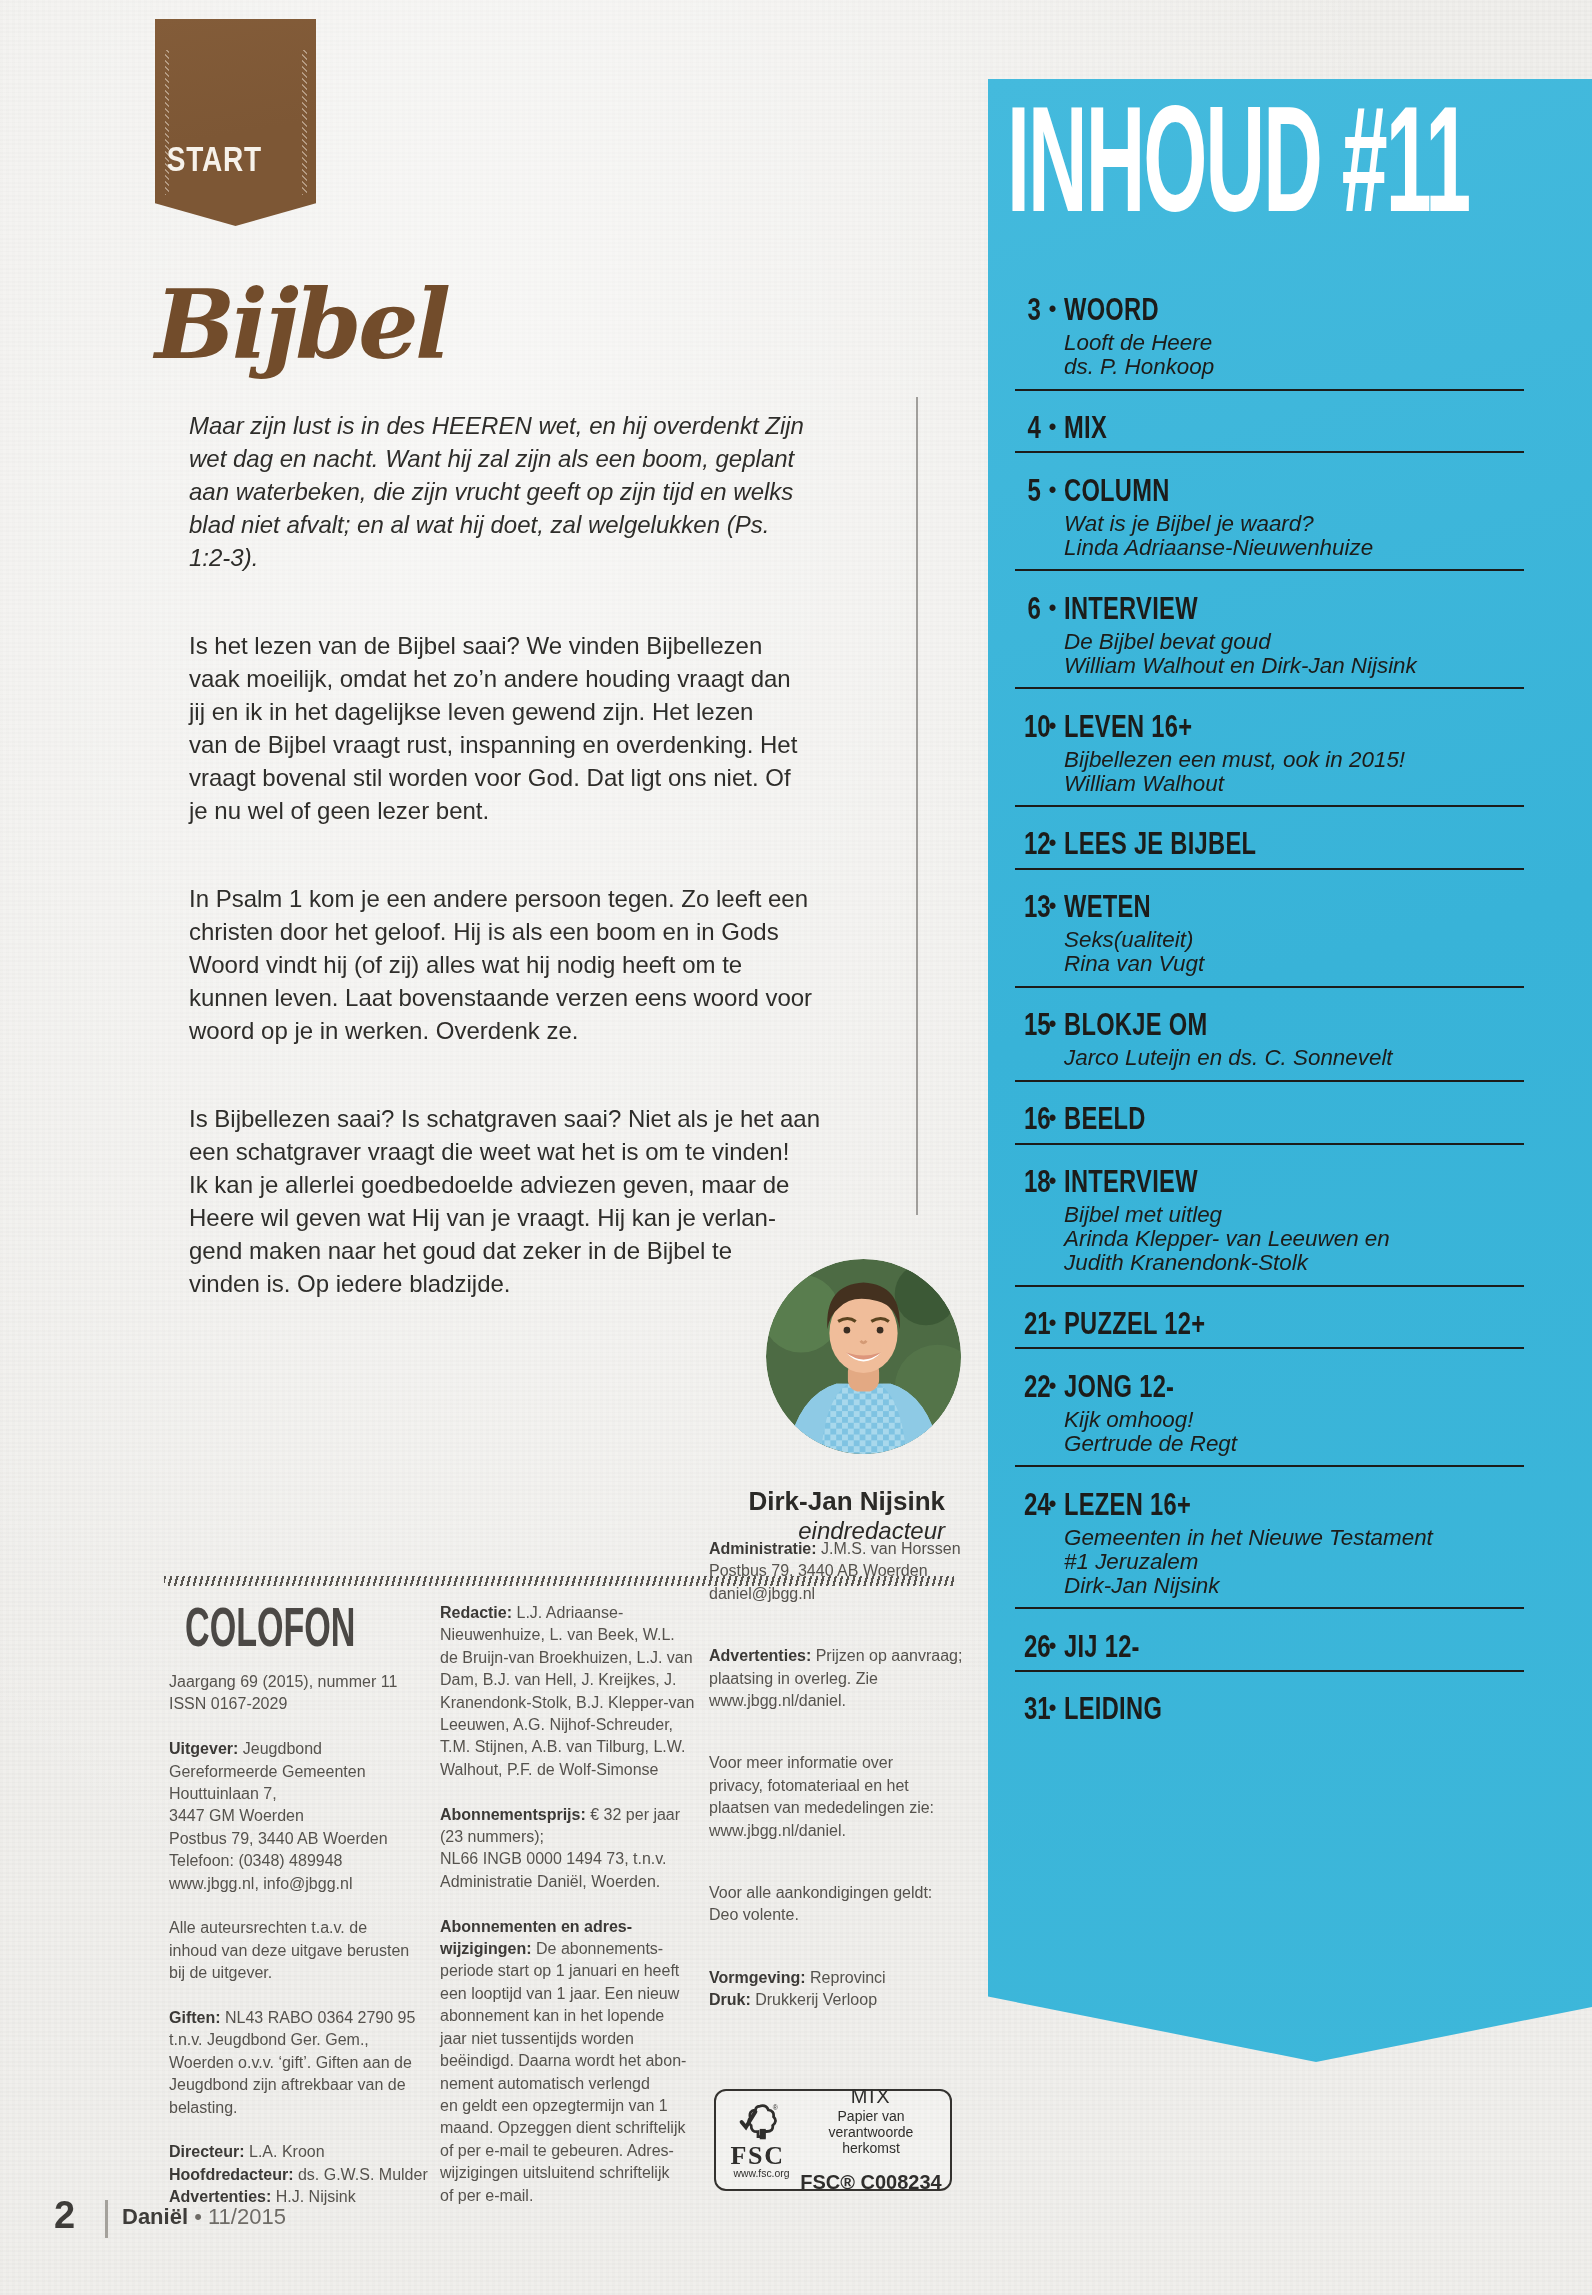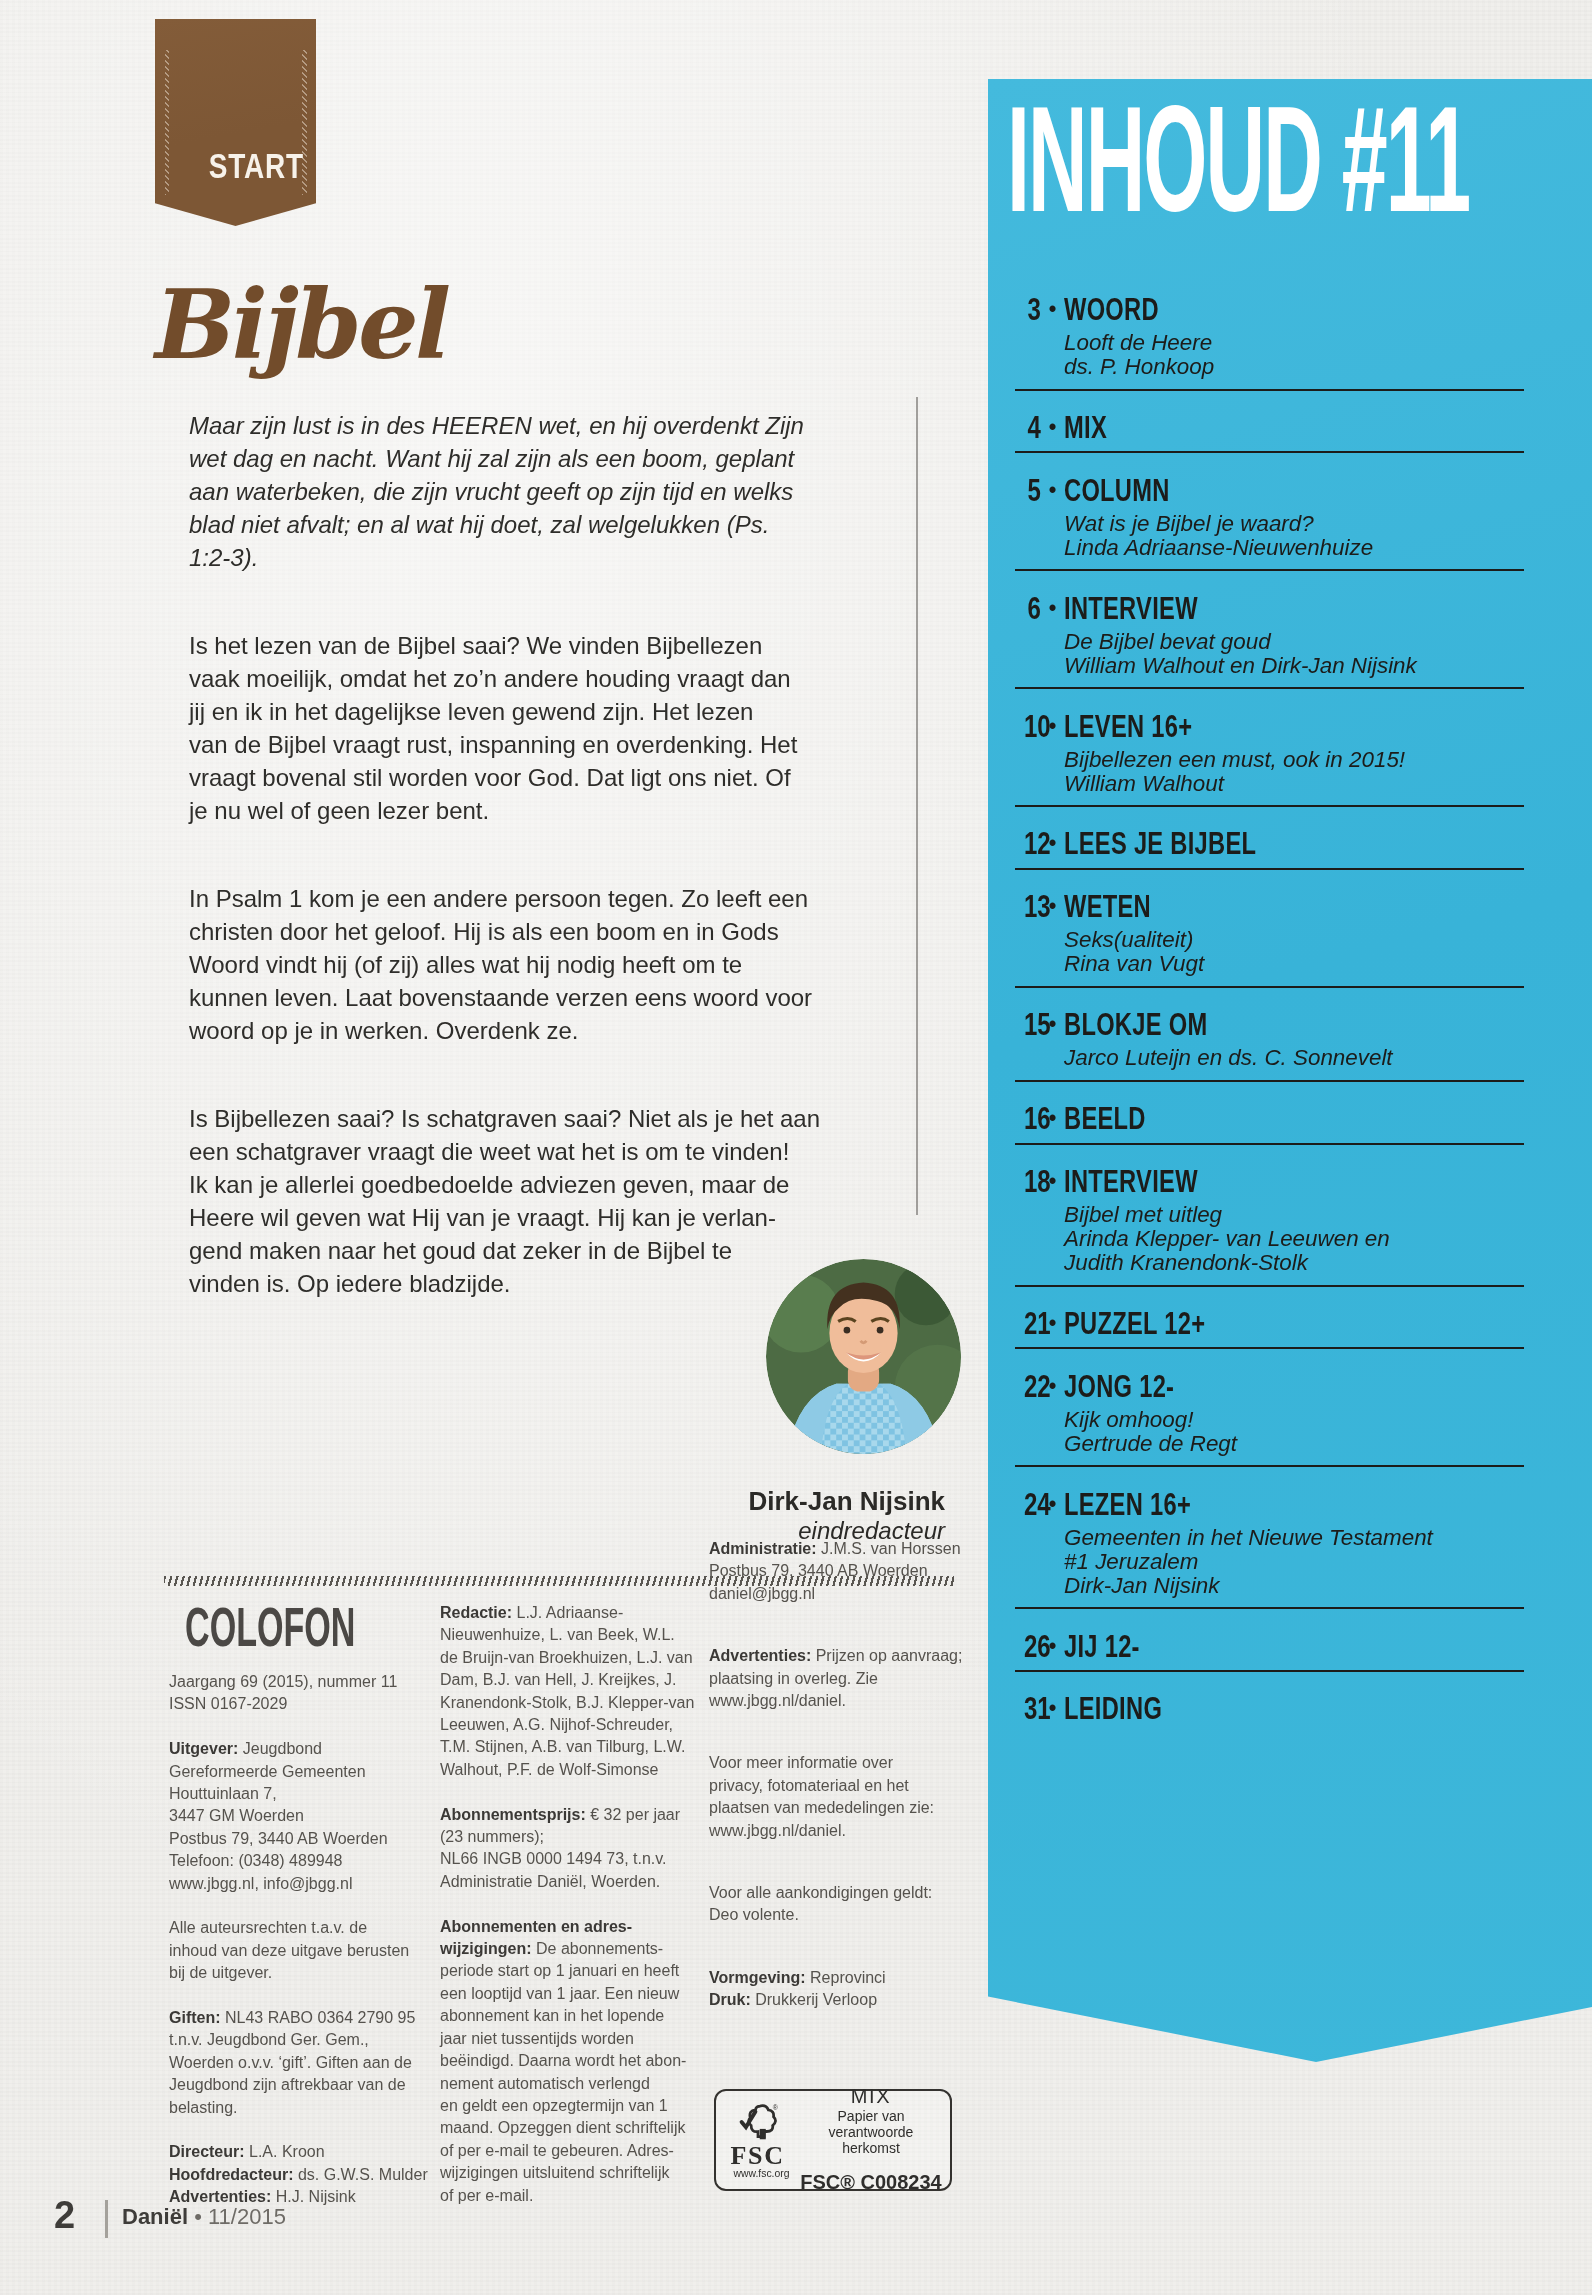--- a/index.html
+++ b/index.html
@@ -17,21 +17,21 @@
   
   .ribbon{
     left:155px;top:19px;width:161px;height:207px;
     background:linear-gradient(170deg,#835c39,var(--brown,#7d5735) 55%);
     clip-path:polygon(0 0,100% 0,100% 89%,50% 100%,0 89%);
   }
   .stitch{position:absolute;top:31px;height:145px;width:4.3px;
     background:repeating-linear-gradient(45deg, rgba(255,246,235,.42) 0 1.4px, rgba(0,0,0,0) 1.4px 4.3px);}
   .stitch.l{left:9.5px;} .stitch.r{right:9.5px;}
   .ribbon-label{
-    position:absolute;left:0;top:128px;width:100%;text-align:right;
+    position:absolute;left:0;top:121px;width:100%;text-align:left;
     color:#f7f2ea;font-size:35px;font-weight:700;line-height:38px;letter-spacing:0.9px;
   }
   .ribbon-label .cx{display:inline-block;transform:scaleX(.8);transform-origin:center;}
 
   
   .bijbel-title{
     left:155px;top:273px;
     font-family:"DejaVu Serif",serif;font-style:italic;font-weight:700;
     font-size:95px;line-height:104px;letter-spacing:-3.5px;
     color:var(--brown-dark,#724c2b);

